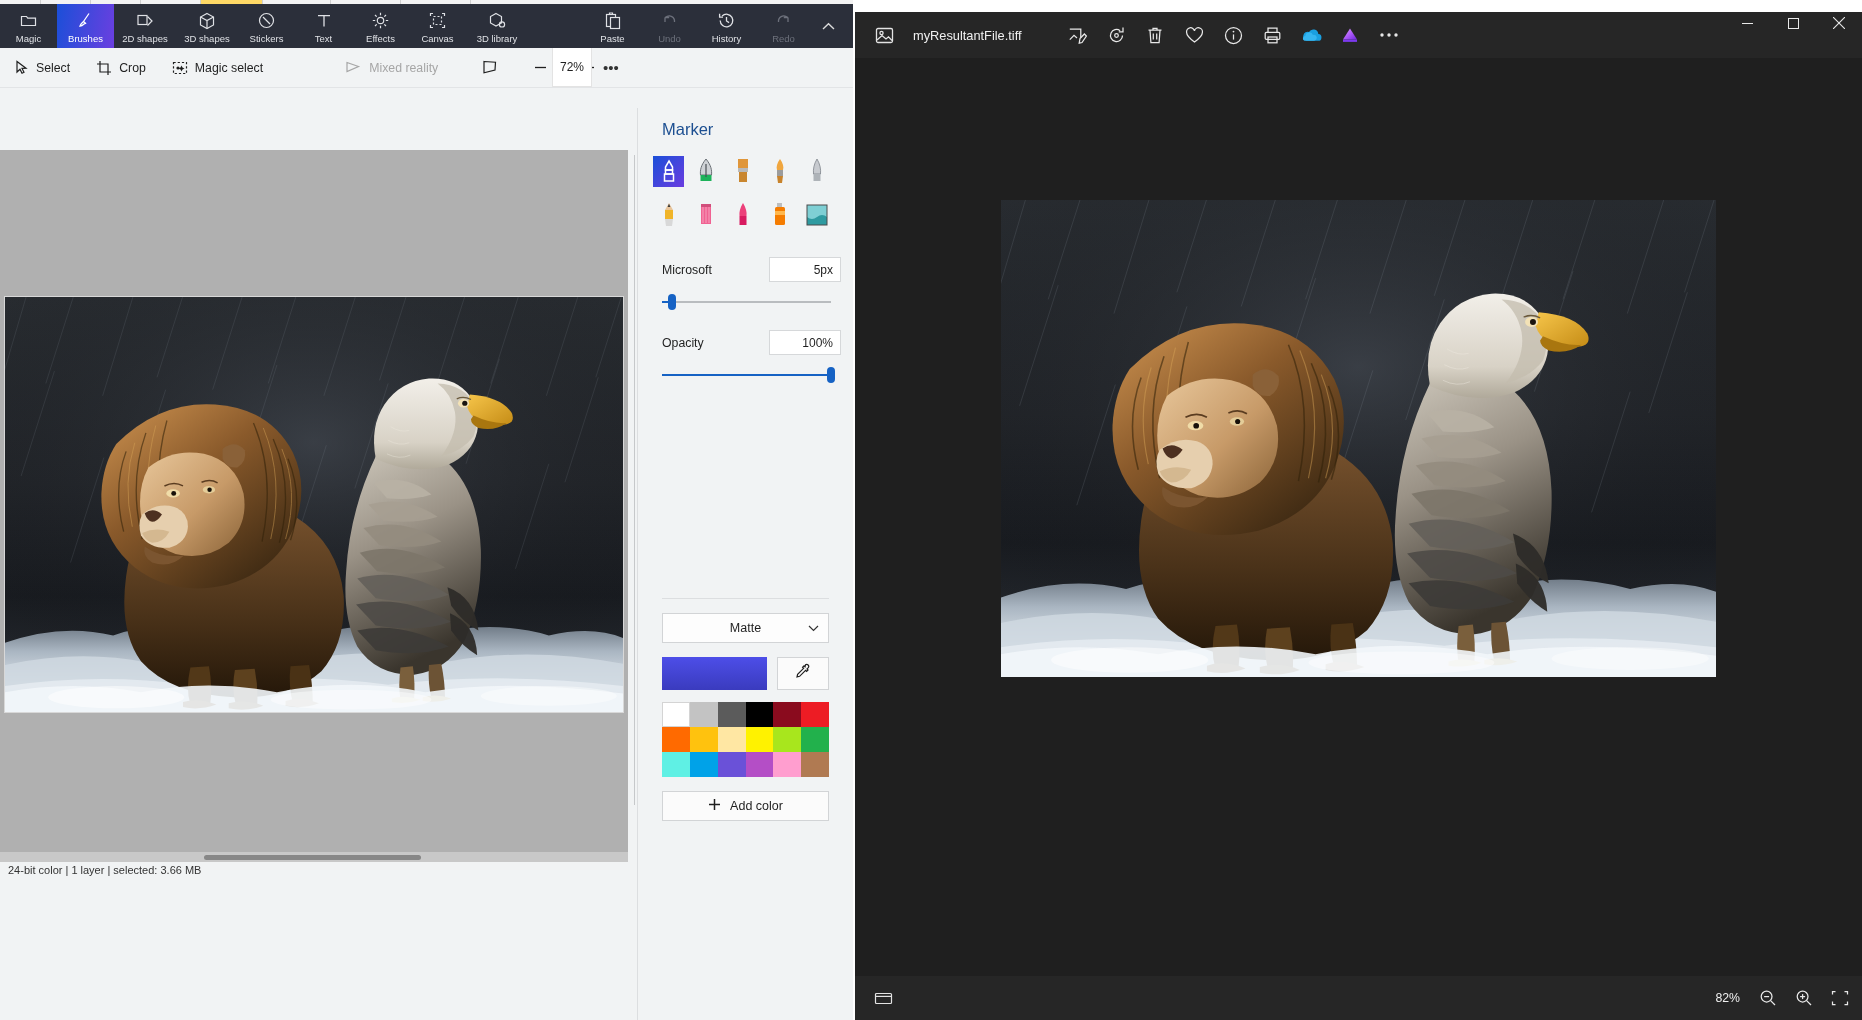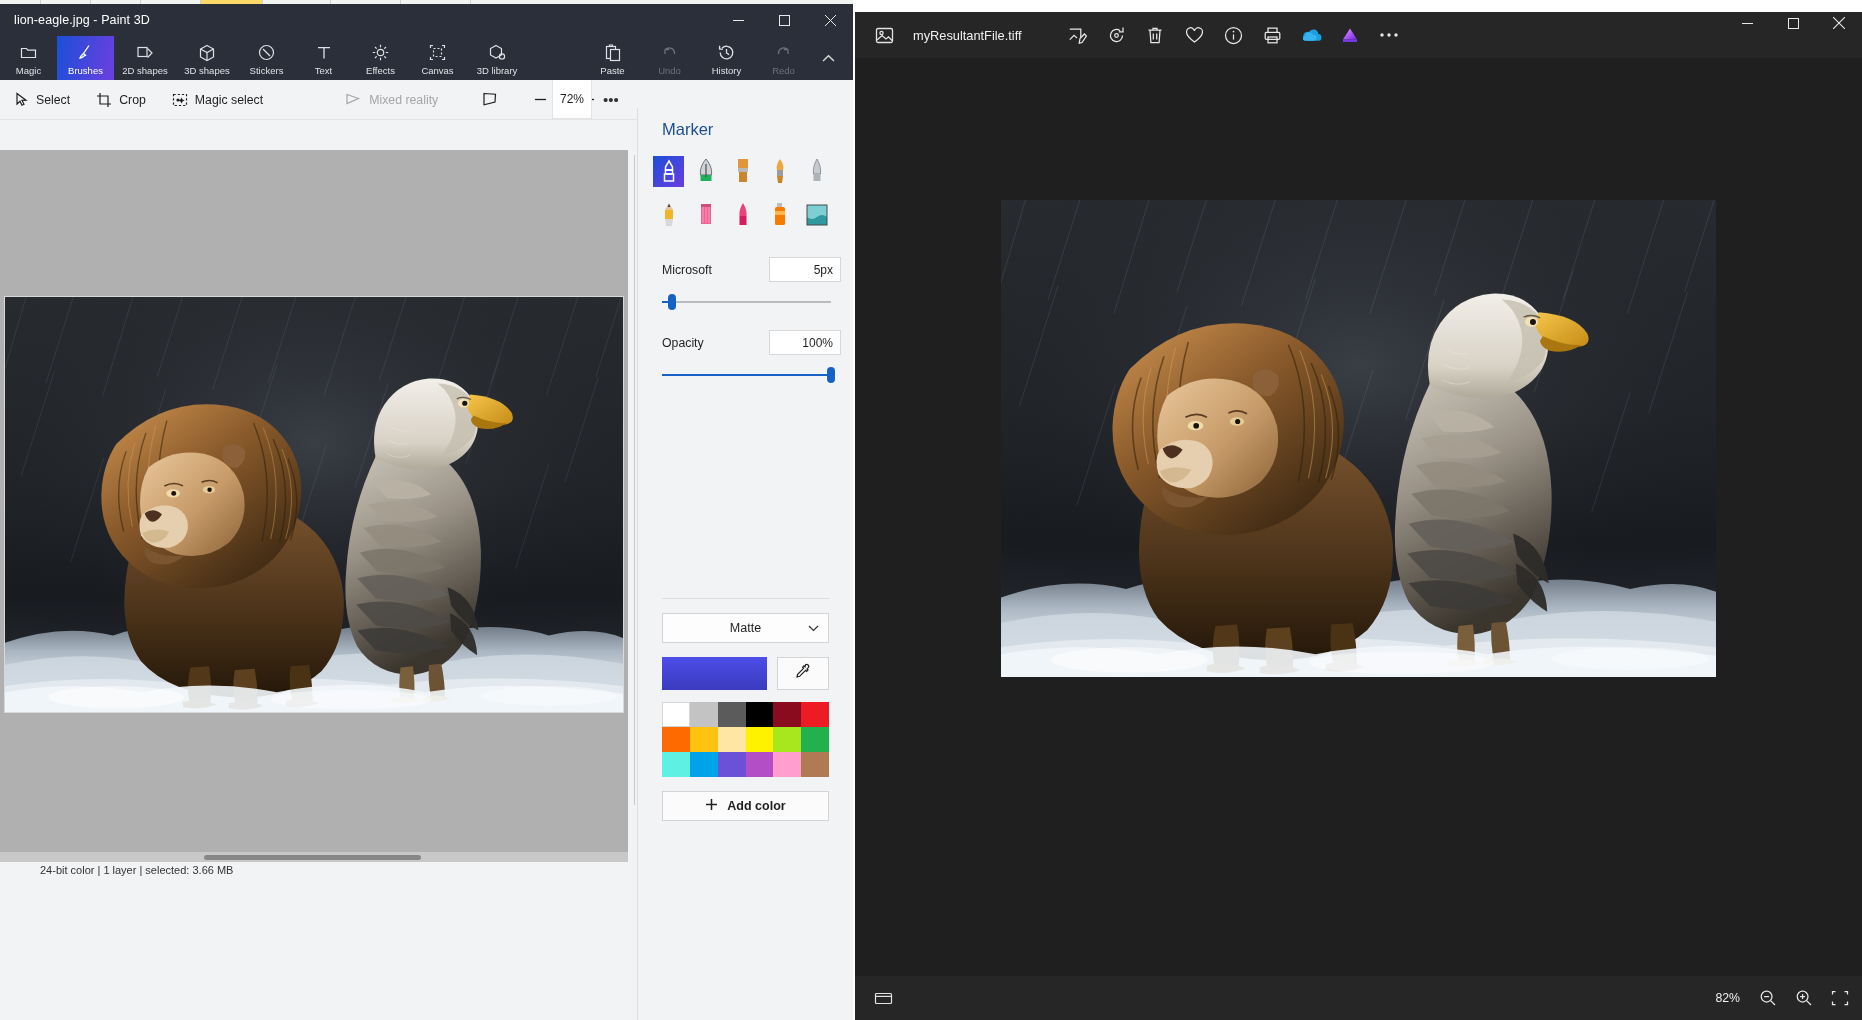--- a/index.html
+++ b/index.html
@@ -102,21 +102,21 @@
     position: absolute; left: 0; bottom: 0; width: 628px; height: 10px; background: #c8c8c8;
   }
   .hscroll-thumb {
     position: absolute; left: 204px; bottom: 2px; width: 217px; height: 5px;
     background: #878787; border-radius: 3px;
   }
   .p3d-status {
     position: absolute; left: 0; top: 858px; width: 628px; height: 158px;
     background: #f1f3f4; font-size: 11px; color: #333;
   }
-  .p3d-status .line { padding: 0 8px; padding-top: 2px; margin-left: 32px; }
+  .p3d-status .line { padding: 0 8px; padding-top: 2px; }
 
   
   .panel-gap {
     position: absolute; left: 628px; top: 146px; width: 12px; height: 870px;
     background: #f1f3f4;
   }
   .panel-gap .vline { position:absolute; left:6px; top:5px; width:1px; height:650px; background:#c6c8ca; }
 
   
   .p3d-panel {
@@ -166,21 +166,20 @@
     width: 60px; height: 33px; background: #fbfbfb; border: 1px solid #d2d4d6;
     margin-left: 10px; display: flex; align-items: center; justify-content: center;
   }
   .swatches { margin: 12px 12px 0 12px; display: grid; grid-template-columns: repeat(6, 1fr); }
   .swatch { height: 25px; }
 
   .add-color {
     margin: 14px 12px 0 12px; height: 30px; background: #fbfbfb; border: 1px solid #d2d4d6;
     display: flex; align-items: center; justify-content: center; gap: 9px; font-size: 12.5px;
     color: #1f1f1f;
-    font-weight: bold;
   }
 
   
   .photos-win {
     position: absolute; left: 855px; top: 0; width: 1007px; height: 1020px;
     background: #1f1f1f;
   }
   .photos-titlebar {
     position: absolute; left: 0; top: 12px; width: 1007px; height: 46px;
     background: #262626; display: flex; align-items: center;
@@ -404,41 +403,20 @@
     <div class="cell" style="left:140px"></div>
       <div class="cell" style="left:200px"></div>
     <div class="cell" style="left:262px"></div>
       <div class="cell" style="left:330px"></div>
     <div class="cell" style="left:400px"></div>
       <div class="cell" style="left:470px"></div>
   </div>
 
   <div class="paint-win">
 
-    <div class="p3d-title">
-      <div class="t-text">lion-eagle.jpg - Paint 3D</div>
-      <div class="win-ctrls">
-        <div class="win-btn">
-          <svg width="11" height="11" viewBox="0 0 11 11">
-              <line x1="0" y1="5.5" x2="11" y2="5.5" stroke="currentColor" stroke-width="1"></line>
-            </svg>
-        </div>
-        <div class="win-btn">
-          <svg width="11" height="11" viewBox="0 0 11 11">
-              <rect x="0.5" y="0.5" width="10" height="10" fill="none" stroke="currentColor" stroke-width="1"></rect>
-            </svg>
-        </div>
-        <div class="win-btn close">
-          <svg width="11" height="11" viewBox="0 0 11 11">
-              <line x1="0" y1="0" x2="11" y2="11" stroke="currentColor" stroke-width="1"></line>
-              <line x1="11" y1="0" x2="0" y2="11" stroke="currentColor" stroke-width="1"></line>
-            </svg>
-        </div>
-      </div>
-    </div>
 
     <div class="p3d-ribbon">
       <div class="ribbon-item">
         <span class="ic">
           <svg width="17" height="16" viewBox="0 0 17 16" fill="none" stroke="currentColor" stroke-width="1.2">
               <path d="M1.5 3.5h5l1.2 1.6H15.5v7.4h-14z"></path>
             </svg>
         </span>
         <span>Magic</span>
       </div>

